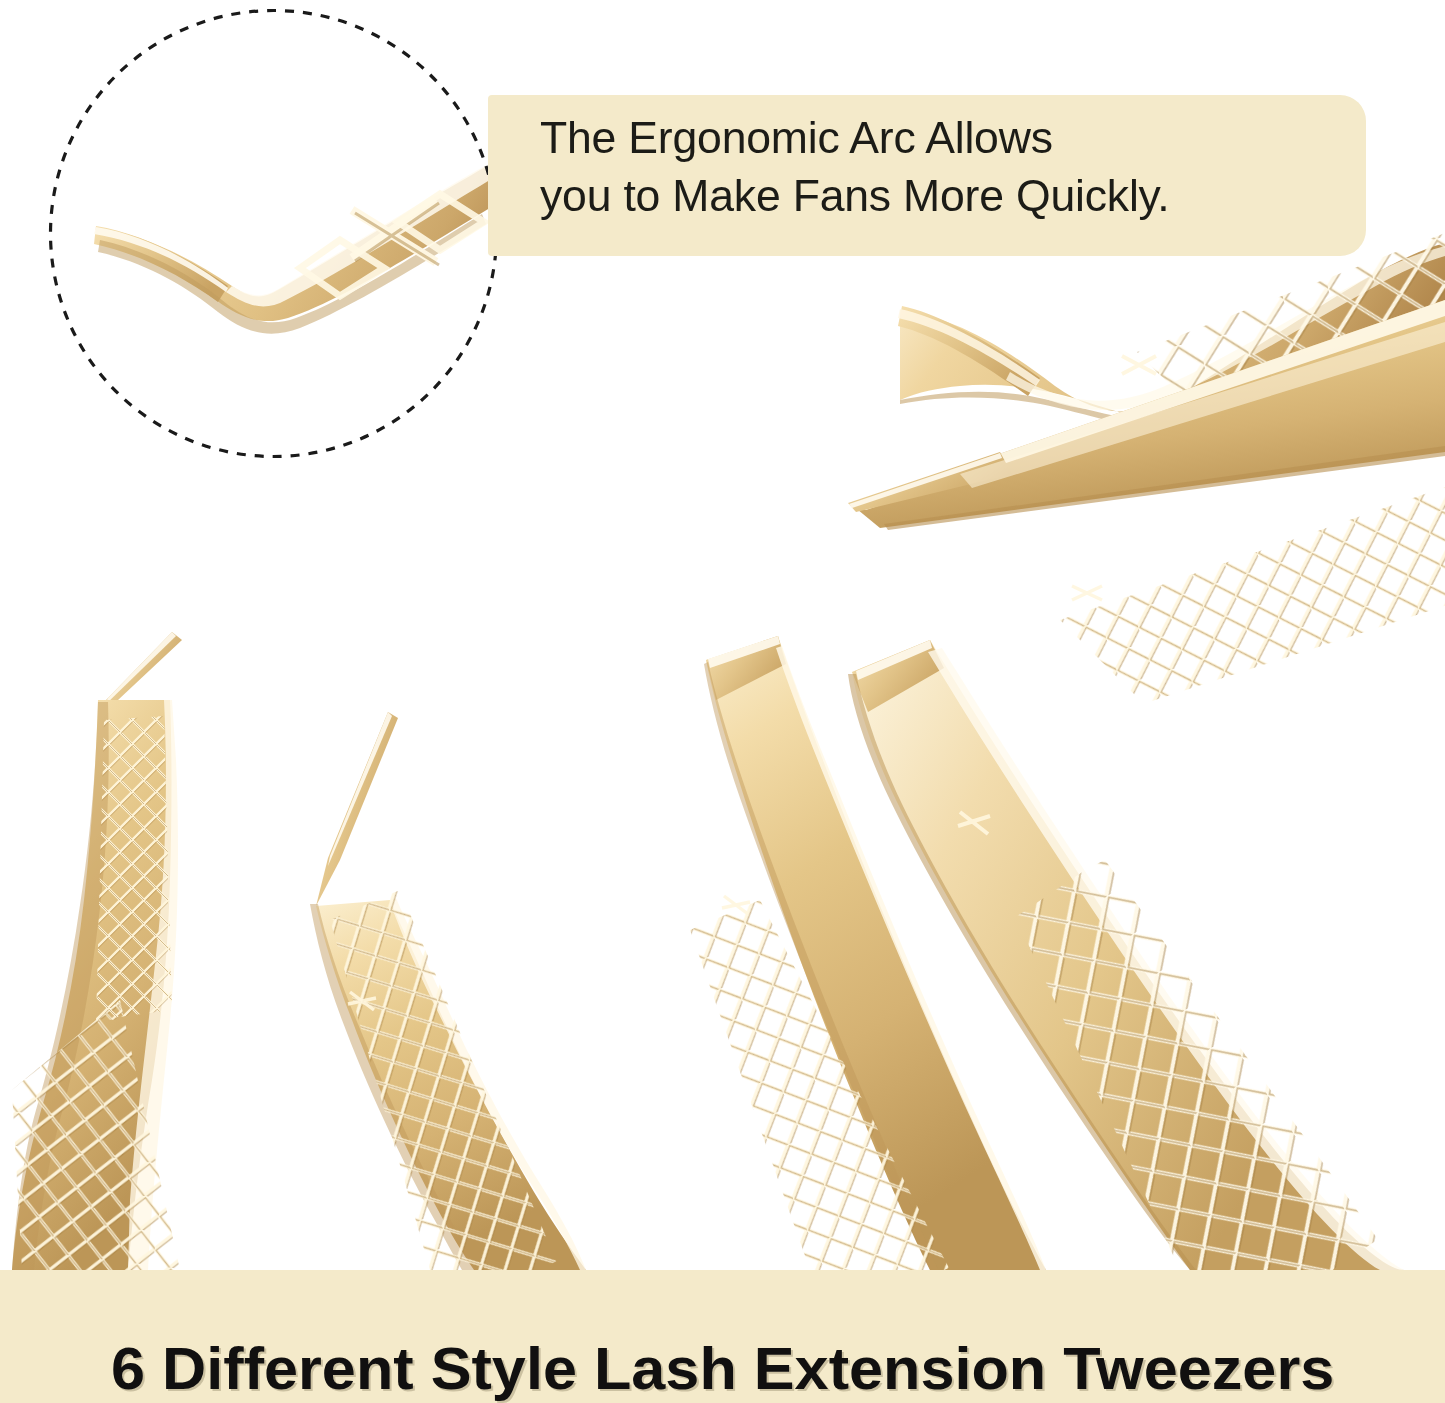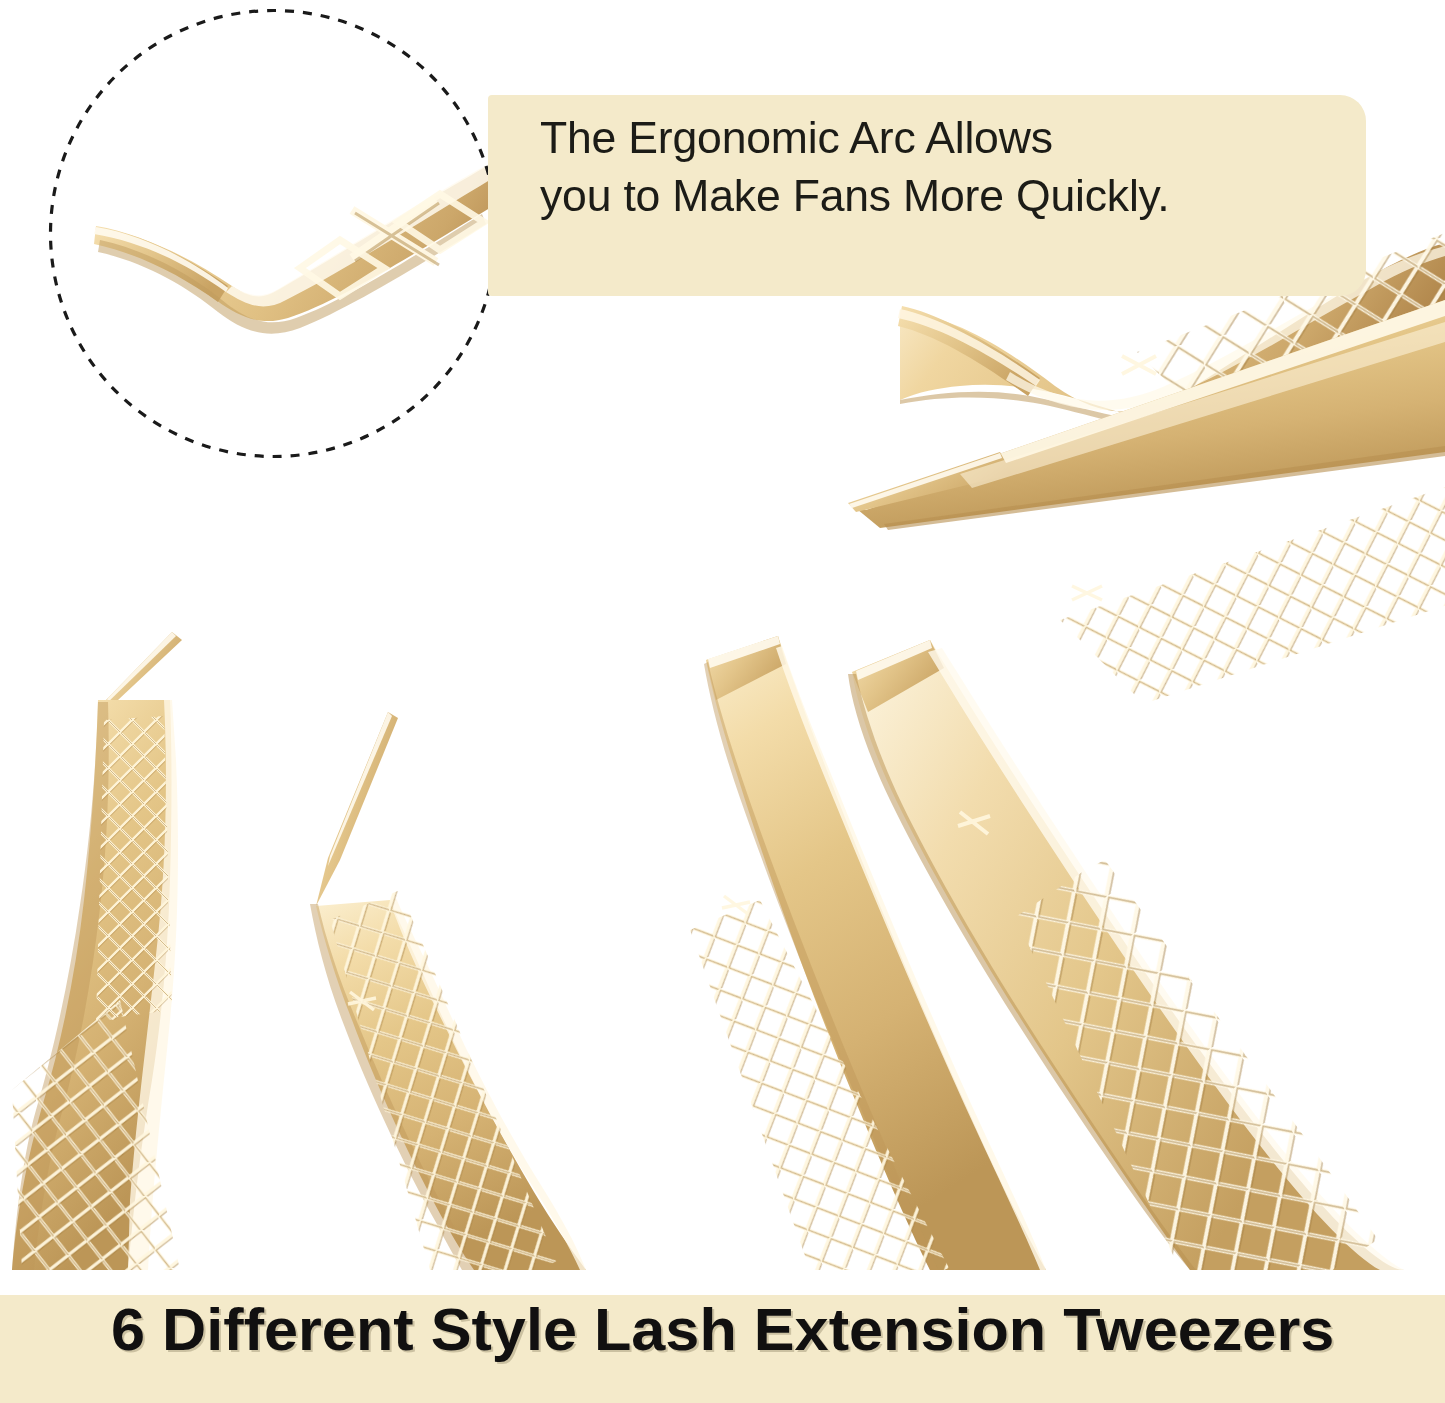--- a/index.html
+++ b/index.html
@@ -21,21 +21,21 @@
     border-radius:50%;
     box-sizing:border-box;
     z-index:4;
     pointer-events:none;
   }
 
   
   #callout{
     position:absolute;
     left:488px;top:95px;
-    width:878px;height:201px;
+    width:878px;height:161px;
     background:#F4EACA;
     border-radius:4px 26px 26px 4px;
     z-index:5;
     box-sizing:border-box;
     padding:14px 0 0 52px;
   }
   #callout-text{
     font-family:"Liberation Sans", sans-serif;
     font-size:45px;
     line-height:1.28;
@@ -43,24 +43,24 @@
     letter-spacing:-0.2px;
     white-space:pre-line;
     transform:scaleX(0.99);
     transform-origin:left top;
   }
 
   
   #banner{
     position:absolute;
     left:0;bottom:0;
-    width:1445px;height:108px;
+    width:1445px;height:133px;
     background:#F4EACA;
     z-index:6;
-    display:flex;align-items:flex-start;justify-content:center;
+    display:flex;align-items:flex-end;justify-content:center;
   }
   #banner-text{
     font-family:"Liberation Sans", sans-serif;
     font-weight:bold;
     font-size:60px;
     color:#111010;
     letter-spacing:0px;
     transform:scaleX(1.02);
     text-shadow:2px 2px 0 rgba(120,110,80,0.33);
     white-space:nowrap;

